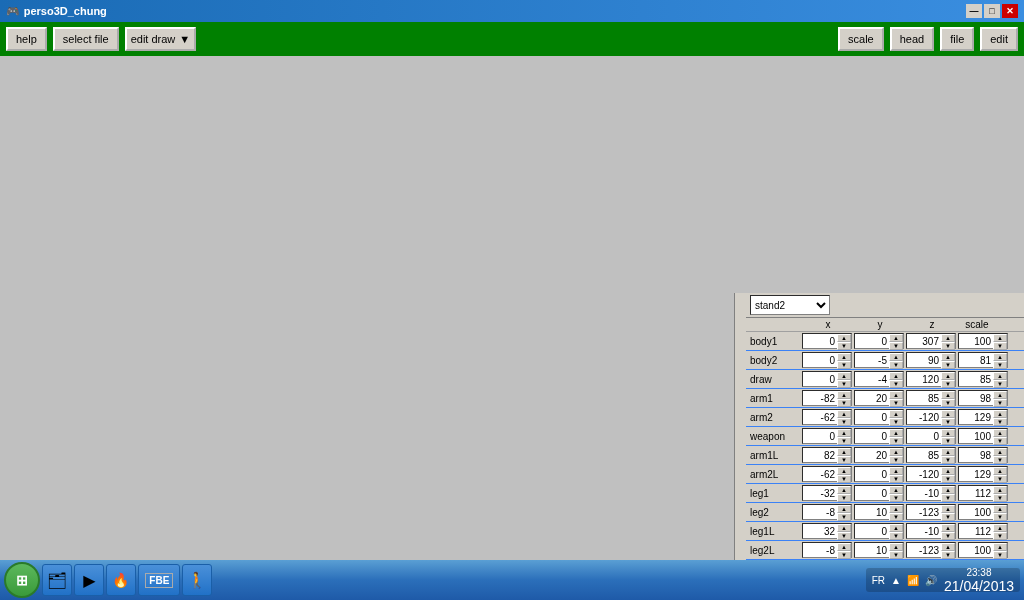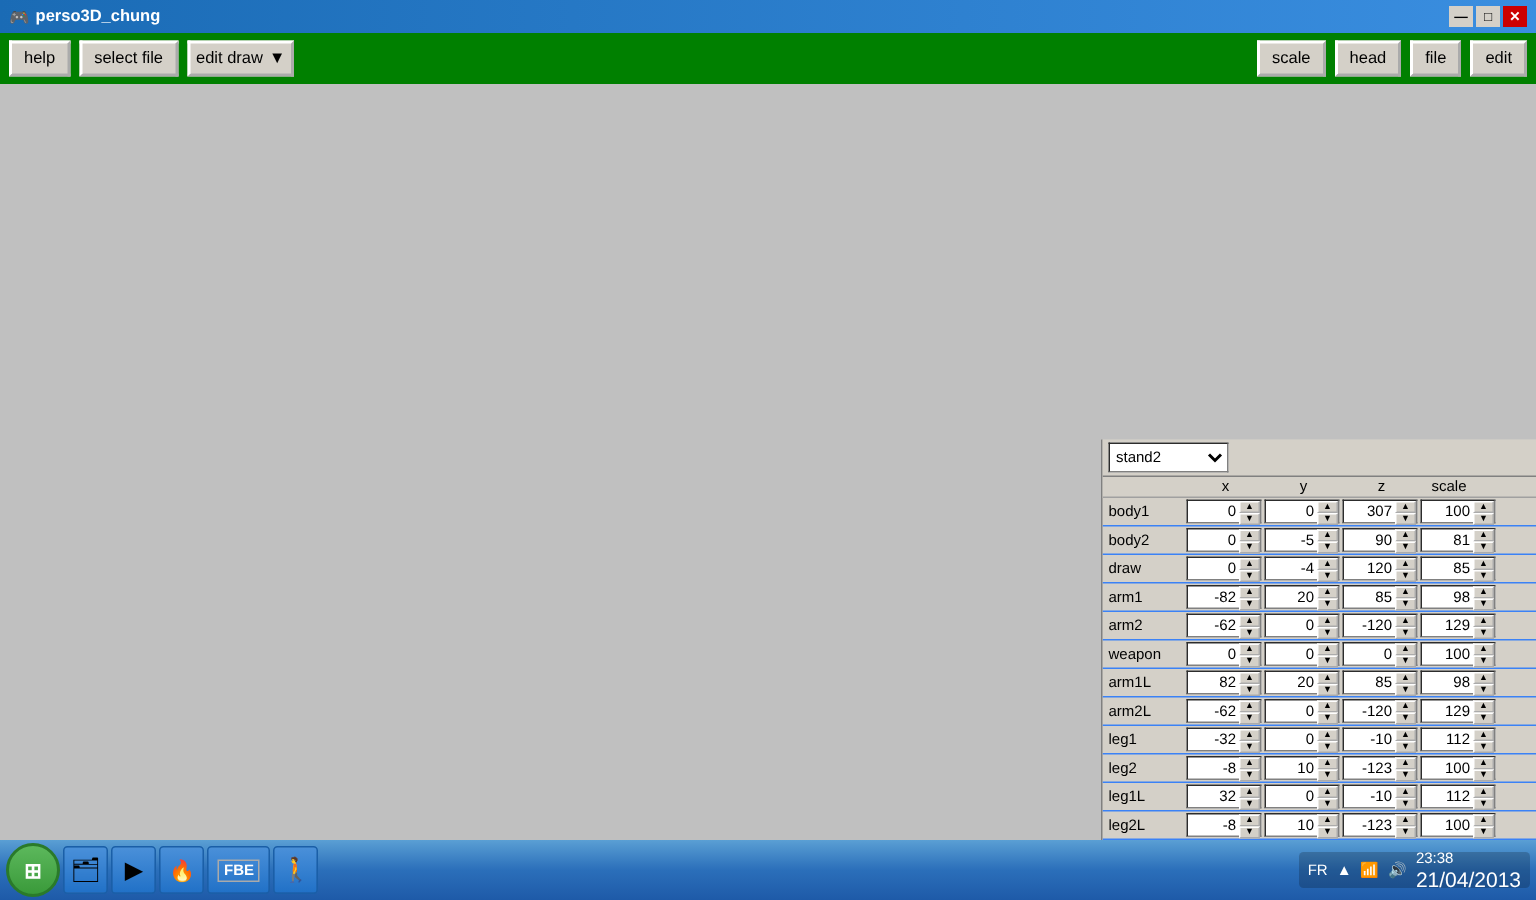--- a/index.html
+++ b/index.html
@@ -91,20 +91,21 @@
       font-weight: bold;
       font-family: monospace;
     }
 
     
     #right-panel {
       width: 290px;
       background: #d4d0c8;
       border-left: 1px solid #808080;
       overflow-y: auto;
+      padding-left: 11px;
     }
 
     
     #anim-preset-row {
       display: flex;
       align-items: center;
       padding: 2px 4px;
       gap: 4px;
       background: #d4d0c8;
       border-bottom: 1px solid #808080;
@@ -790,18 +791,18 @@
   </div>
   <div class="taskbar-btn">
     <span style="font-size:16px;">🚶</span>
   </div>
   <div class="taskbar-spacer"></div>
   <div id="sys-tray">
     <span>FR</span>
     <span>▲</span>
     <span>📶</span>
     <span>🔊</span>
-    <div style="text-align:left;">
+    <div style="text-align:center;">
       <div>23:38</div>
       <div style="font-size:14px;">21/04/2013</div>
     </div>
   </div>
 </div>
 
 </body></html>

